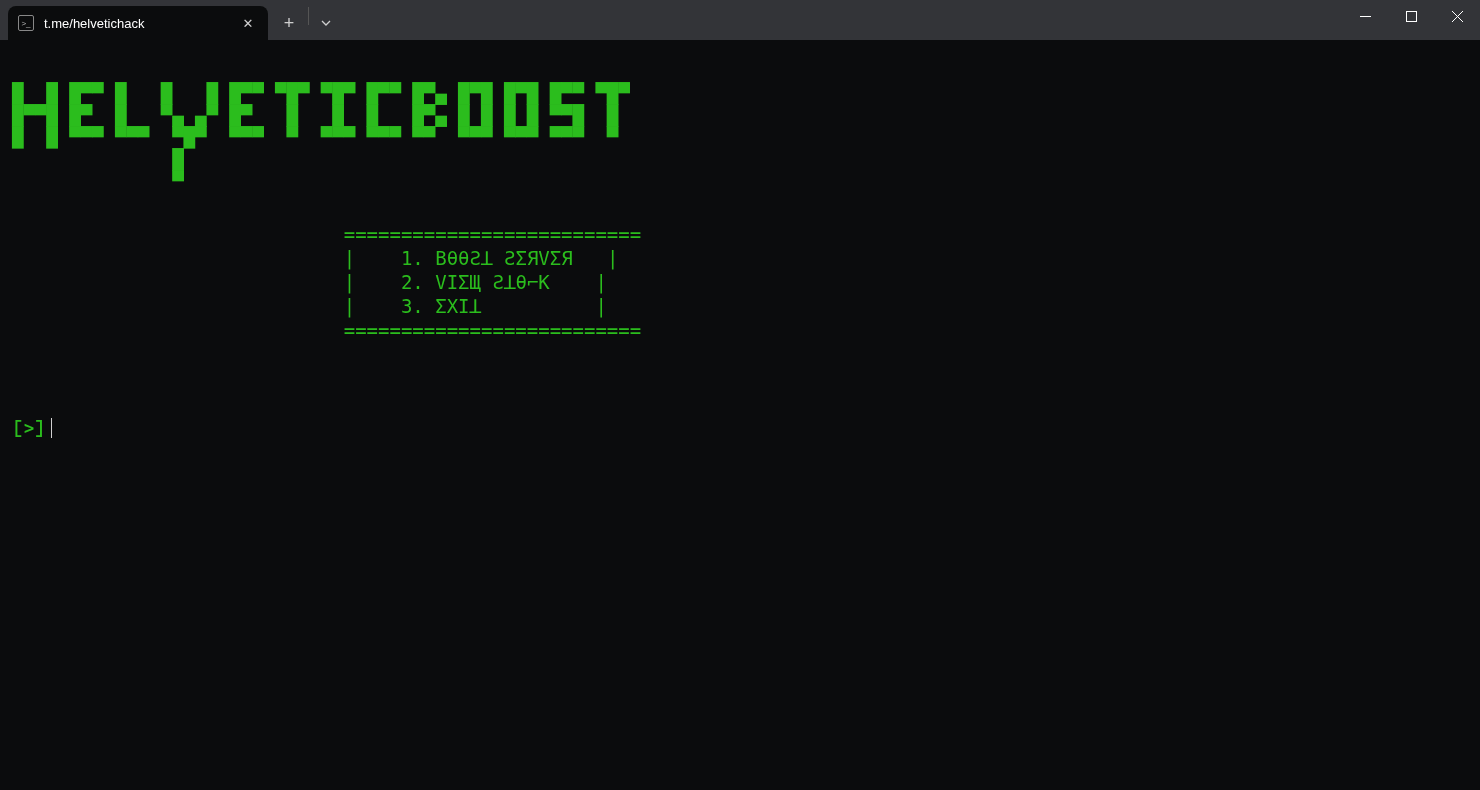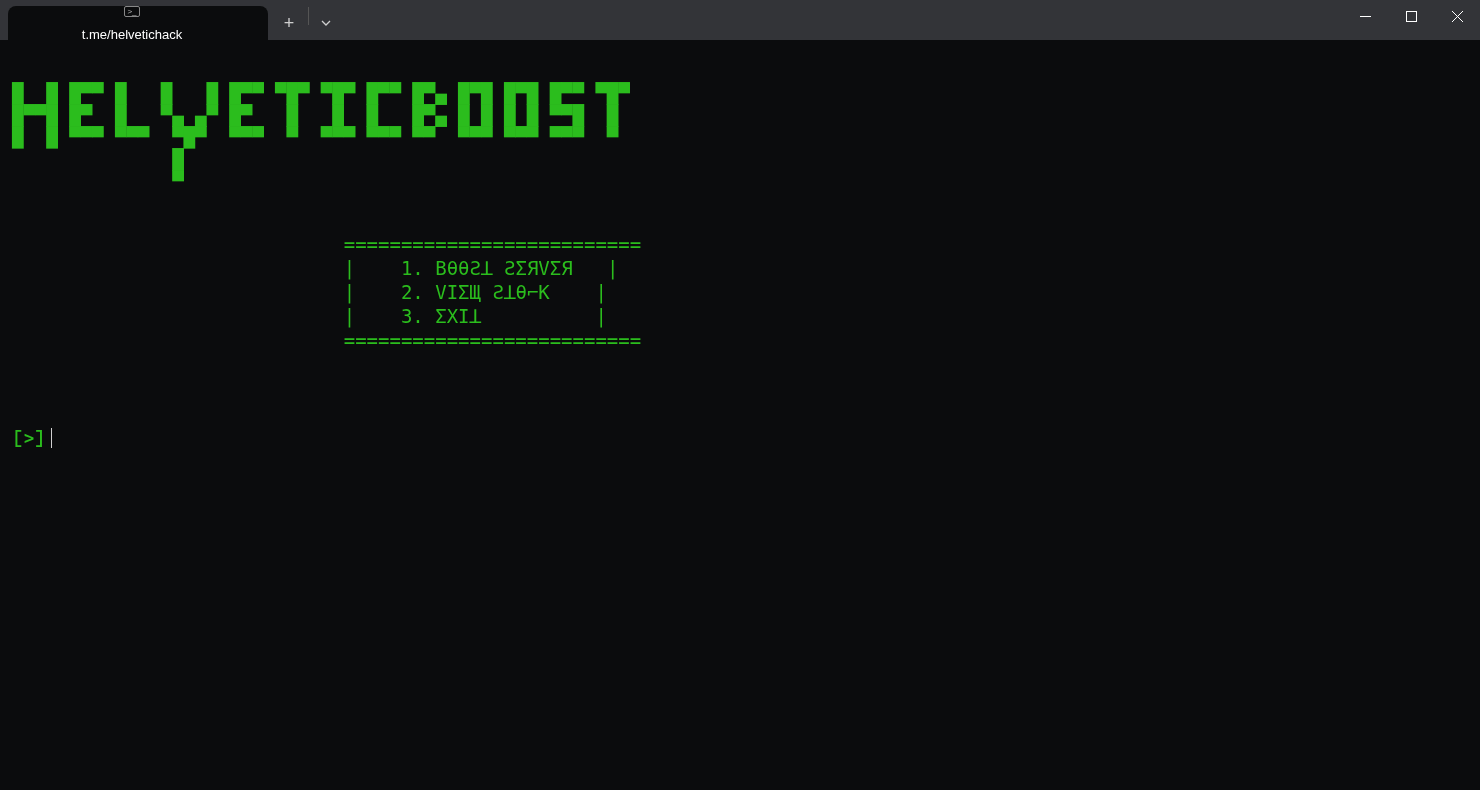--- a/index.html
+++ b/index.html
@@ -1,35 +1,35 @@
 <!DOCTYPE html>
 <html><head>
 <meta charset="utf-8">
 <style>
   * { margin:0; padding:0; box-sizing:border-box; }
   html,body { width:1480px; height:790px; background:#0b0c0d; font-family:"Segoe UI",Arial,sans-serif; overflow:hidden; }
 
   
   .titlebar { height:40px; background:#333438; display:flex; align-items:flex-end; position:relative; }
-  .tab { height:34px; background:#0b0c0d; border-radius:8px 8px 0 0; display:flex; align-items:center; padding:0 12px 0 0; margin-left:8px; color:#ffffff; font-size:13px; gap:10px; min-width:260px; position:relative;flex-direction:column; }
+  .tab { height:34px; background:#0b0c0d; border-radius:8px 8px 0 0; display:flex; align-items:center; padding:0 12px 0 10px; margin-left:8px; color:#ffffff; font-size:13px; gap:10px; min-width:260px; position:relative; }
   .tab .icon { width:16px; height:16px; background:#0b0c0d; border:1px solid #888; border-radius:2px; display:flex; align-items:center; justify-content:center; }
   .tab .icon::after { content:">_" ; font-size:8px; color:#bbb; }
   .tab .close-x { margin-left:auto; width:16px; text-align:center; color:#cfcfcf; font-size:13px; }
   .newtab { width:34px; height:34px; display:flex; align-items:center; justify-content:center; color:#cfcfcf; font-size:18px; margin-left:4px; }
   .divider { width:1px; height:18px; background:#555; margin:0 2px 8px 2px; align-self:center; }
   .dropdown { width:30px; height:34px; display:flex; align-items:center; justify-content:center; color:#cfcfcf; }
   .dropdown svg { width:12px; height:12px; }
   .wincontrols { position:absolute; right:0; top:0; height:32px; display:flex; }
   .winbtn { width:46px; height:32px; display:flex; align-items:center; justify-content:center; color:#ffffff; }
   .winbtn svg { width:11px; height:11px; stroke:#ffffff; stroke-width:1; fill:none; }
 
   
   .terminal { height:calc(790px - 40px); background:#0b0c0d; color:#2bbd1d; font-family:"Cascadia Mono","Consolas",monospace; font-size:19px; line-height:24px; padding:18px 12px 12px 12px; white-space:pre; position:relative; }
   .banner { color:#2bbd1d; font-size:19px; line-height:22px; letter-spacing:0; }
-  .menu { color:#2bbd1d; margin-top:16px; }
+  .menu { color:#2bbd1d; margin-top:6px; }
   .prompt-line { margin-top:26px; display:flex; align-items:center; }
   .prompt { color:#2bbd1d; }
   .cursor { width:1px; height:20px; background:#d0d0d0; margin-left:6px; display:inline-block; animation:blink 1s step-end infinite; }
   @keyframes blink { 50% { opacity:0; } }
 </style>
 </head>
 <body>
 
 <div class="titlebar">
   <div class="tab">

